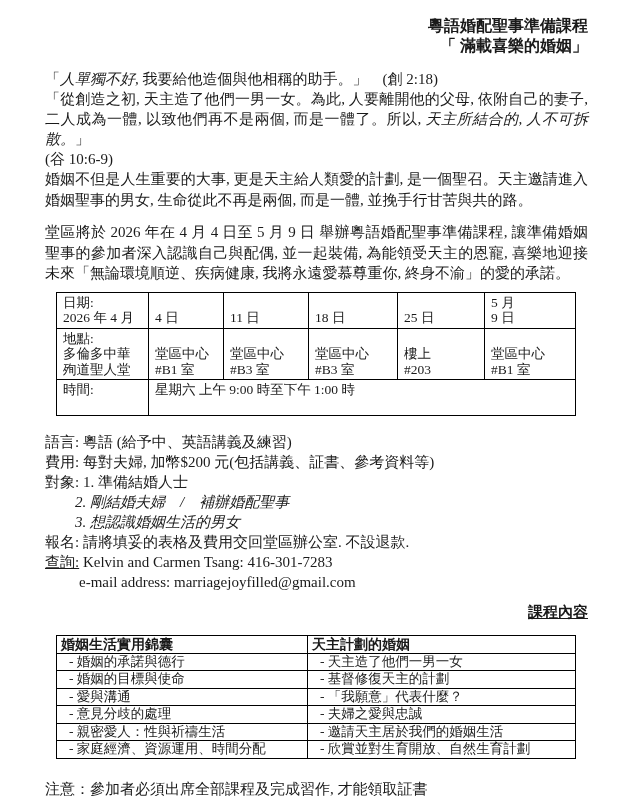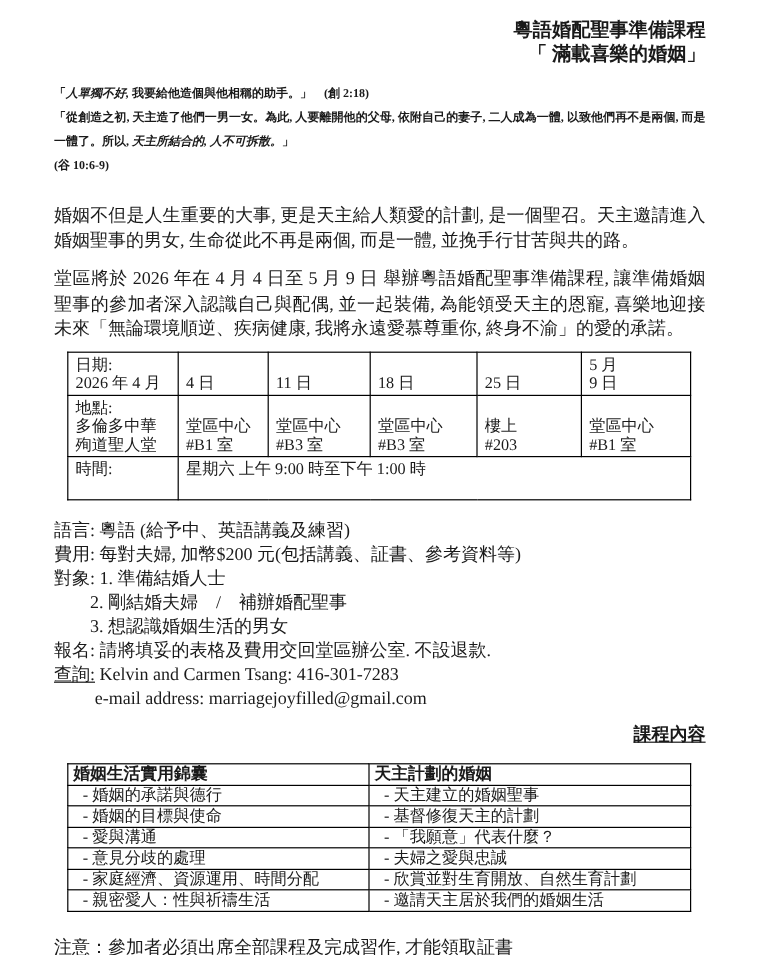--- a/index.html
+++ b/index.html
@@ -7,45 +7,45 @@
     width: 632px; height: 796px;
     background: #ffffff;
     color: #1a1a1a;
     font-family: "Liberation Serif", "DejaVu Serif", serif;
     overflow: hidden;
   }
   .page { padding: 16px 44px 0 45px; }
 
   .title { text-align: right; font-weight: 700; font-size: 16px; line-height: 20px; }
 
-  .quotes { margin-top: 13px; font-size: 10px; line-height: 20px; font-weight: bold; }
+  .quotes { margin-top: 13px; font-size: 15px; line-height: 20px; }
   .q { text-align: justify; }
   .it { font-style: italic; }
 
   .para { margin: 0; font-size: 15px; line-height: 20.5px; text-align: justify; }
-  .para.intro { margin-top: 21px; }
+  .para.intro { margin-top: 0; }
   .para.announce { margin-top: 12px; }
   .b { font-weight: 400; }
 
   table.schedule {
     border-collapse: collapse; table-layout: fixed;
     width: 519px; margin: 8px 0 0 11px;
     font-size: 13.5px; line-height: 15.5px;
   }
   table.schedule td {
     border: 1.5px solid #000;
     padding: 2px 4px 2px 6px;
     vertical-align: bottom;
     white-space: pre-line;
   }
   table.schedule tr.time-row td { vertical-align: top; padding-bottom: 17px; }
 
   .info { margin-top: 16px; font-size: 15px; line-height: 20px; }
   .info-line { white-space: nowrap; }
-  .indent1 { padding-left: 30px; }
+  .indent1 { padding-left: 30px; font-style: italic; }
   .indent2 { padding-left: 34px; font-family: Liberation Serif, serif; }
   .lbl-u { text-decoration: underline; }
 
   .course-heading {
     margin-top: 10px; text-align: right;
     font-weight: 700; text-decoration: underline;
     font-size: 15px; line-height: 20px;
   }
   table.course {
     border-collapse: collapse; table-layout: fixed;
@@ -143,40 +143,40 @@
         <col style="width:251px">
         <col style="width:268px">
       </colgroup>
     <tbody>
         <tr>
       <th>婚姻生活實用錦囊</th>
       <th>天主計劃的婚姻</th>
     </tr>
     <tr>
       <td>- 婚姻的承諾與德行</td>
-      <td>- 天主建立的婚姻聖事</td>
+      <td>- 天主造了他們一男一女</td>
     </tr>
     <tr>
       <td>- 婚姻的目標與使命</td>
       <td>- 基督修復天主的計劃</td>
     </tr>
     <tr>
       <td>- 愛與溝通</td>
       <td>- 「我願意」代表什麼？</td>
     </tr>
     <tr>
       <td>- 意見分歧的處理</td>
       <td>- 夫婦之愛與忠誠</td>
     </tr>
     <tr>
+      <td>- 親密愛人：性與祈禱生活</td>
+      <td>- 邀請天主居於我們的婚姻生活</td>
+    </tr>
+    <tr>
       <td>- 家庭經濟、資源運用、時間分配</td>
       <td>- 欣賞並對生育開放、自然生育計劃</td>
-    </tr>
-    <tr>
-      <td>- 親密愛人：性與祈禱生活</td>
-      <td>- 邀請天主居於我們的婚姻生活</td>
     </tr>
   </tbody>
     </table>
 
   <div class="note"><span class="b">注意</span><span>：參加者必須出席全部課程及完成習作, 才能領取証書</span></div>
 
 </div>
 
 </body></html>

